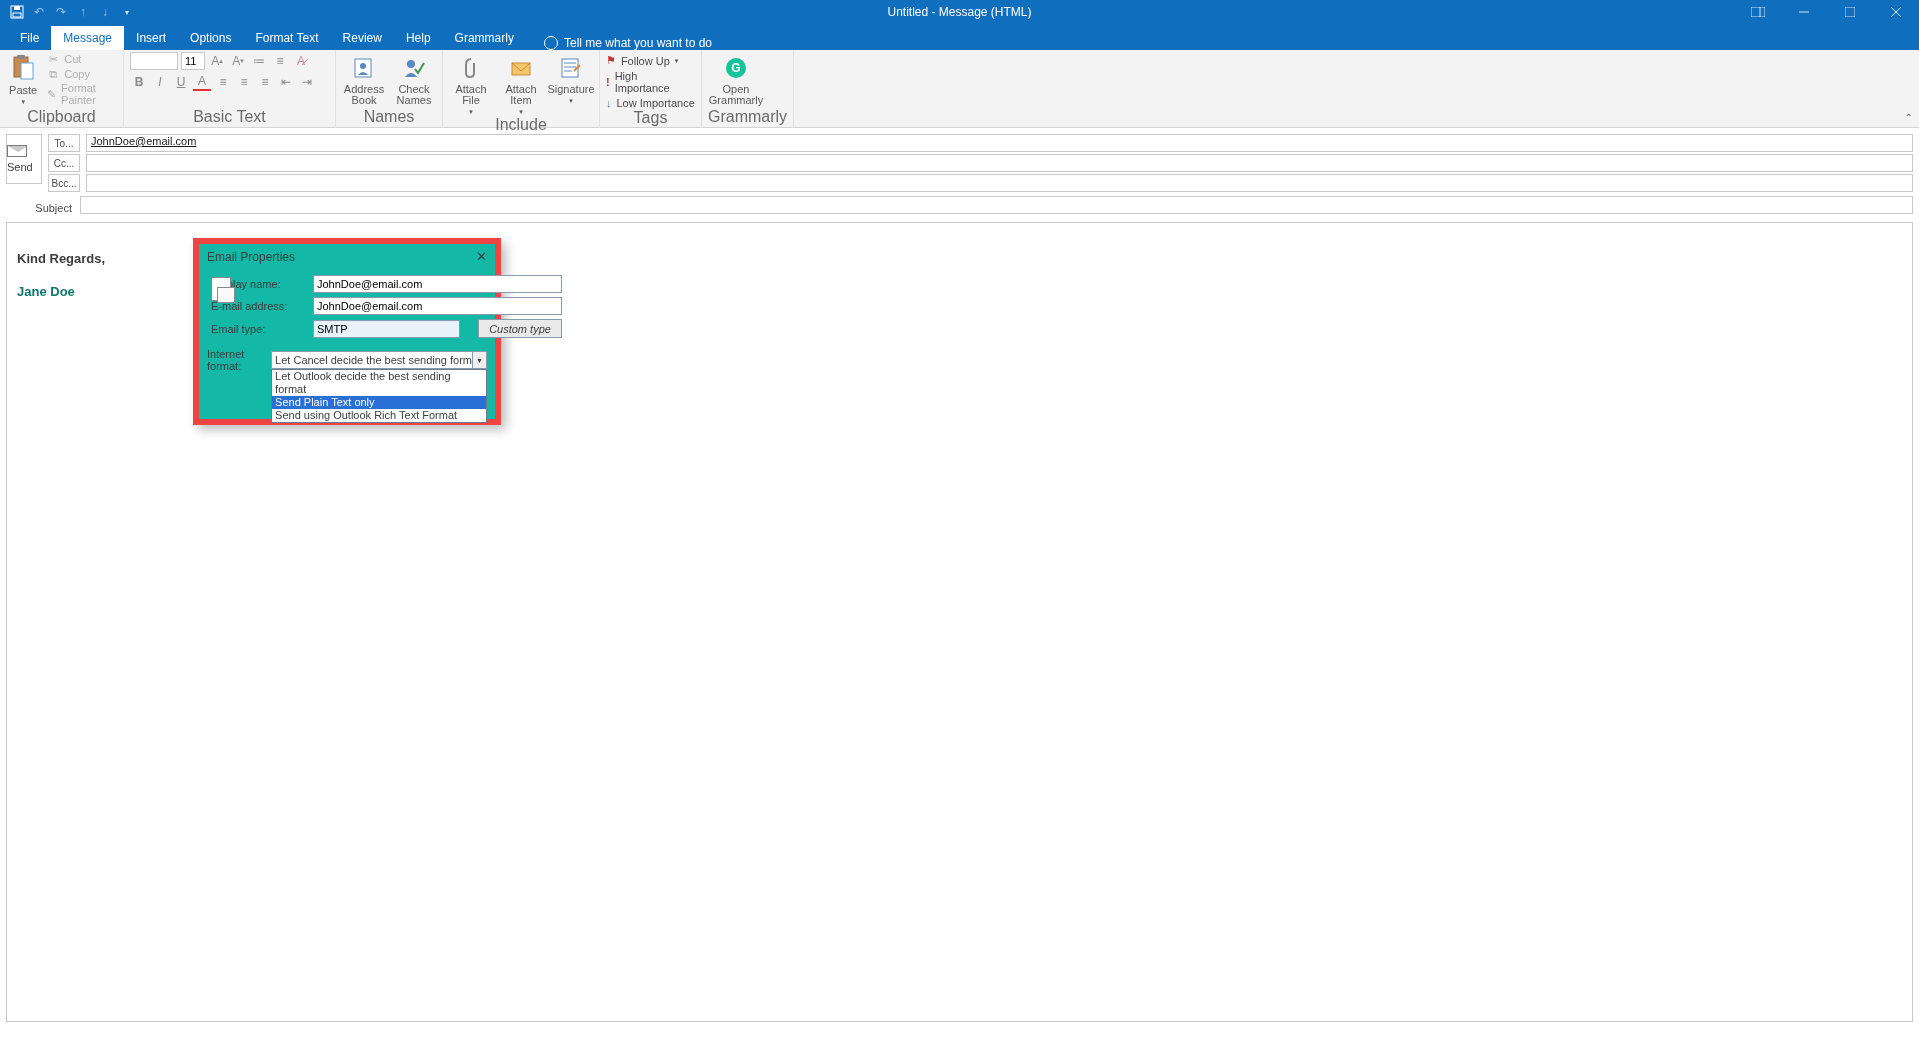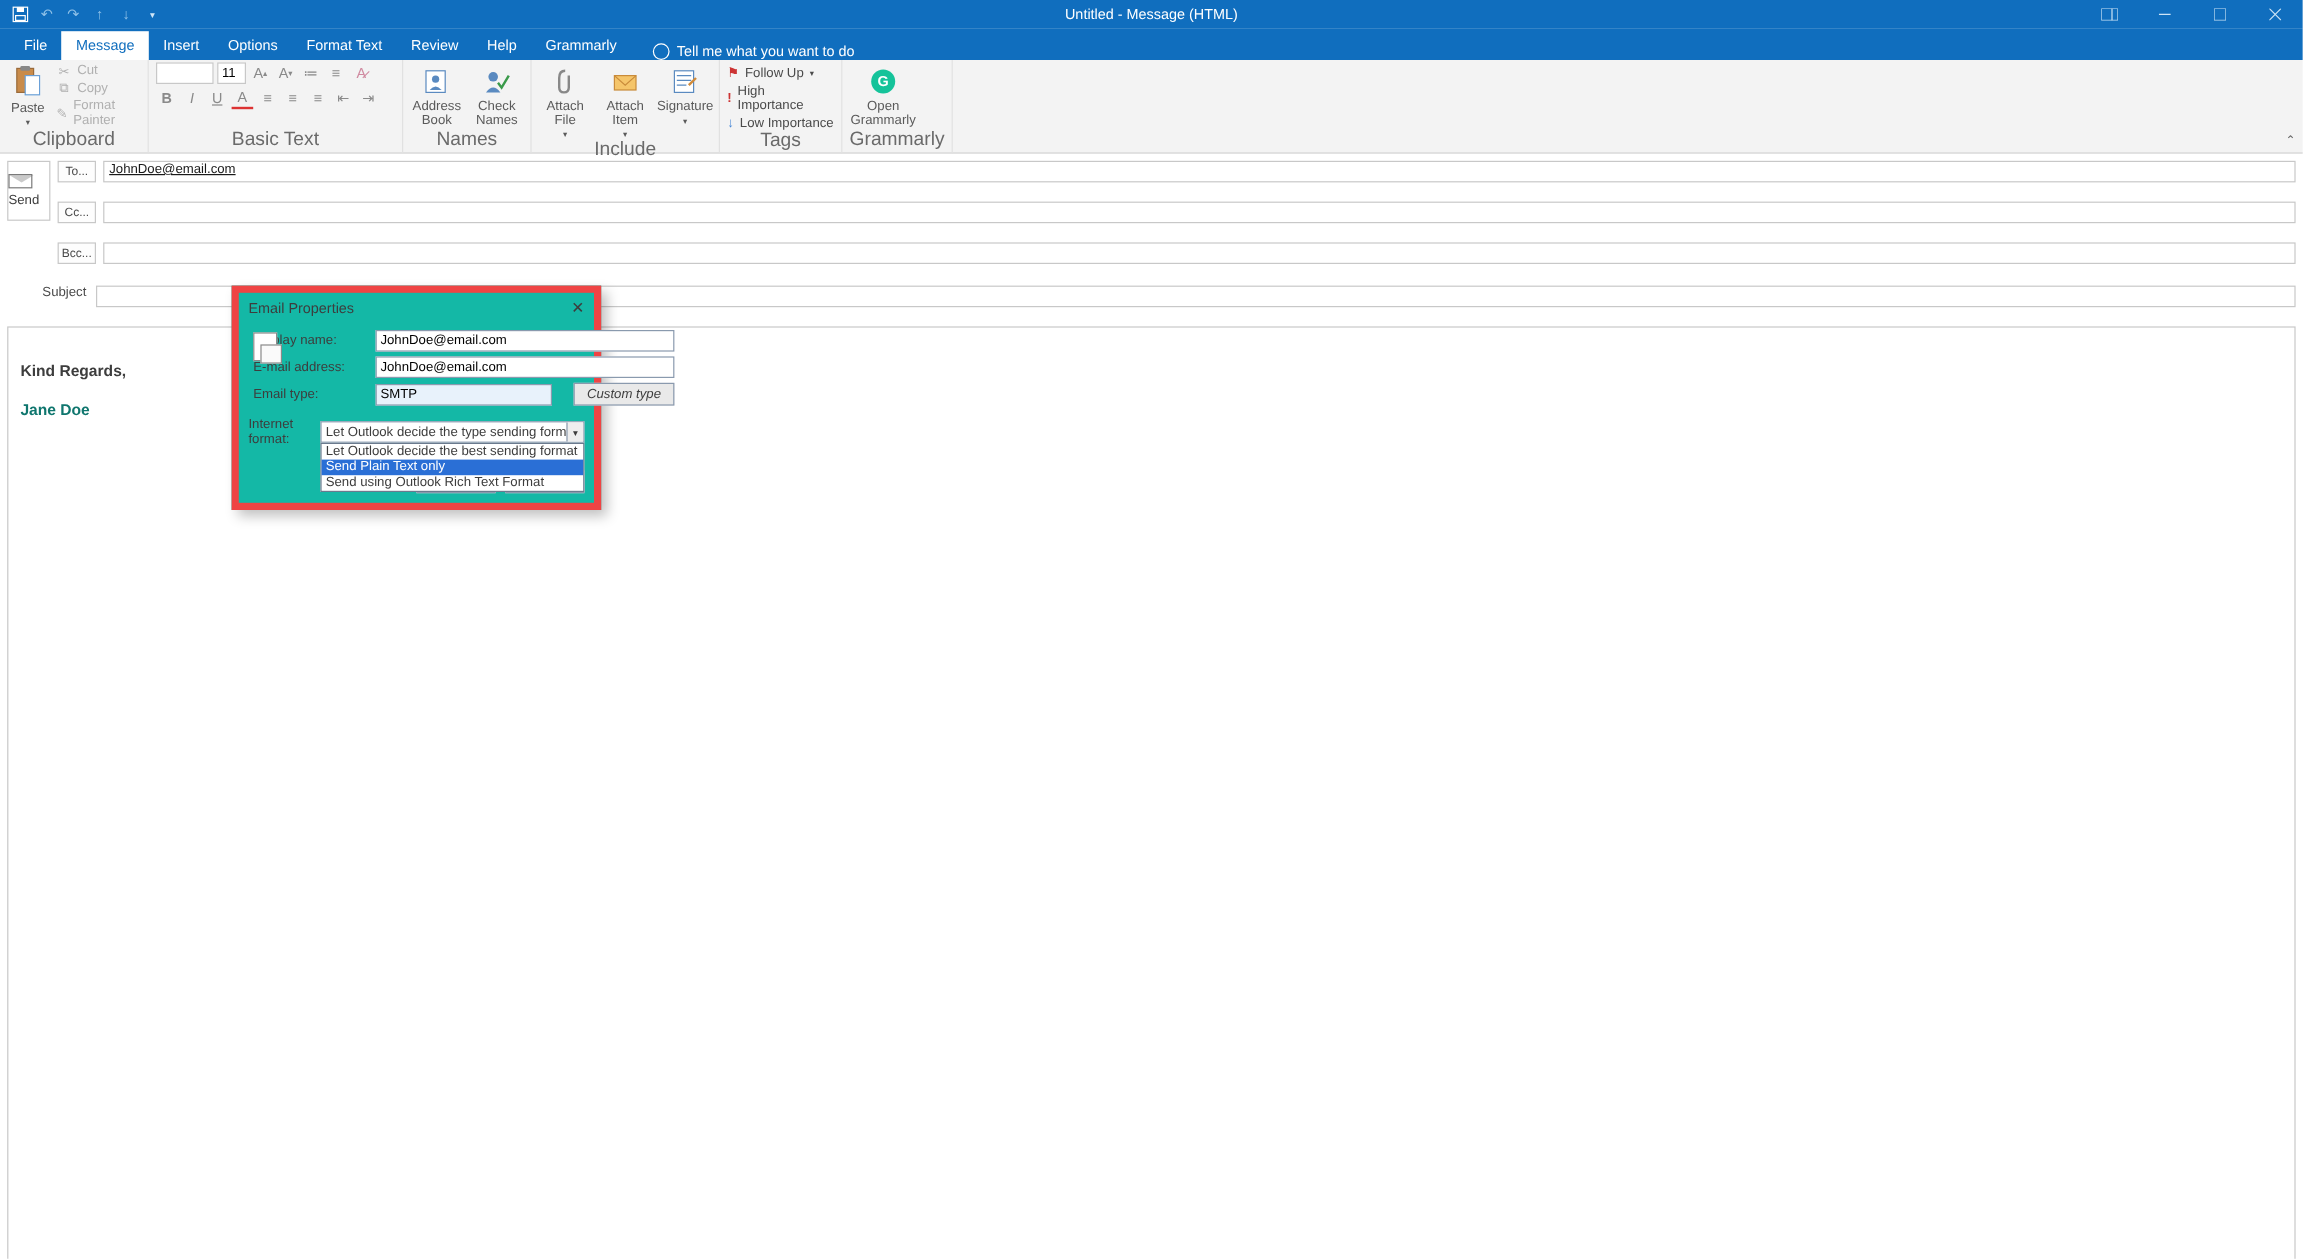--- a/index.html
+++ b/index.html
@@ -42,21 +42,21 @@
 
 .tag-row { display:flex; align-items:center; gap:5px; font-size:11px; color:#4a4a4a; }
 .flagico { color:#c33; }
 .hi { color:#c33; font-weight:bold; }
 .lo { color:#4a89d6; font-weight:bold; }
 
 .collapse-ribbon { position:absolute; right:6px; bottom:4px; font-size:10px; color:#6a6a6a; }
 
 
 .addr { padding:6px 6px 0 6px; }
-.addr-row { display:flex; align-items:flex-start; margin-bottom:16px; }
+.addr-row { display:flex; align-items:flex-end; margin-bottom:2px; }
 .sendcol { width:36px; display:flex; flex-direction:column; align-items:center; gap:4px; margin-right:6px; }
 .sendbox { width:36px; height:50px; border:1px solid #c8c8c8; display:flex; flex-direction:column; justify-content:center; gap:4px; font-size:11px; }
 .sendbox .env { width:20px; height:12px; border:1px solid #7a7a7a; position:relative; }
 .sendbox .env:after { content:''; position:absolute; left:0; top:0; width:0; height:0; border-left:10px solid transparent; border-right:10px solid transparent; border-top:6px solid #7a7a7a; opacity:.4; }
 .addr-btn { width:32px; height:18px; border:1px solid #c8c8c8; background:#fdfdfd; font-size:10px; display:flex; align-items:center; justify-content:center; color:#4a4a4a; margin-right:6px; }
 .addr-input { flex:1; height:18px; border:1px solid #c8c8c8; padding-left:4px; font-size:11px; }
 .subj-label { width:74px; text-align:right; padding-right:8px; font-size:11px; color:#4a4a4a; }
 .to-val { text-decoration:underline; color:#1a1a1a; }
 
 
@@ -366,21 +366,21 @@
           <input class="dinput ro" style="flex: 0 0 86px;" readonly="" value="SMTP">
           <div style="width:6px;"></div>
           <div class="dbtn" style="flex:0 0 84px;">Custom type</div>
         </div>
       </div>
     </div>
     <div class="drow" style="margin-top:6px;">
       <label style="width:100px;">Internet format:</label>
       <div class="dsel-wrap">
         <div class="dsel">
-          <span style="overflow:hidden; white-space:nowrap;">Let Outlook decide the type sending form</span>
+          <span style="overflow:hidden; white-space:nowrap;">Let Cancel decide the best sending form</span>
           <span class="arrow">▾</span>
         </div>
         <div class="ddlist">
           <div class="opt">Let Outlook decide the best sending format</div>
           <div class="opt hover">Send Plain Text only</div>
           <div class="opt">Send using Outlook Rich Text Format</div>
         </div>
       </div>
     </div>
     <div class="dlg-btns" style="margin-top:20px;justify-content:flex-end;">

